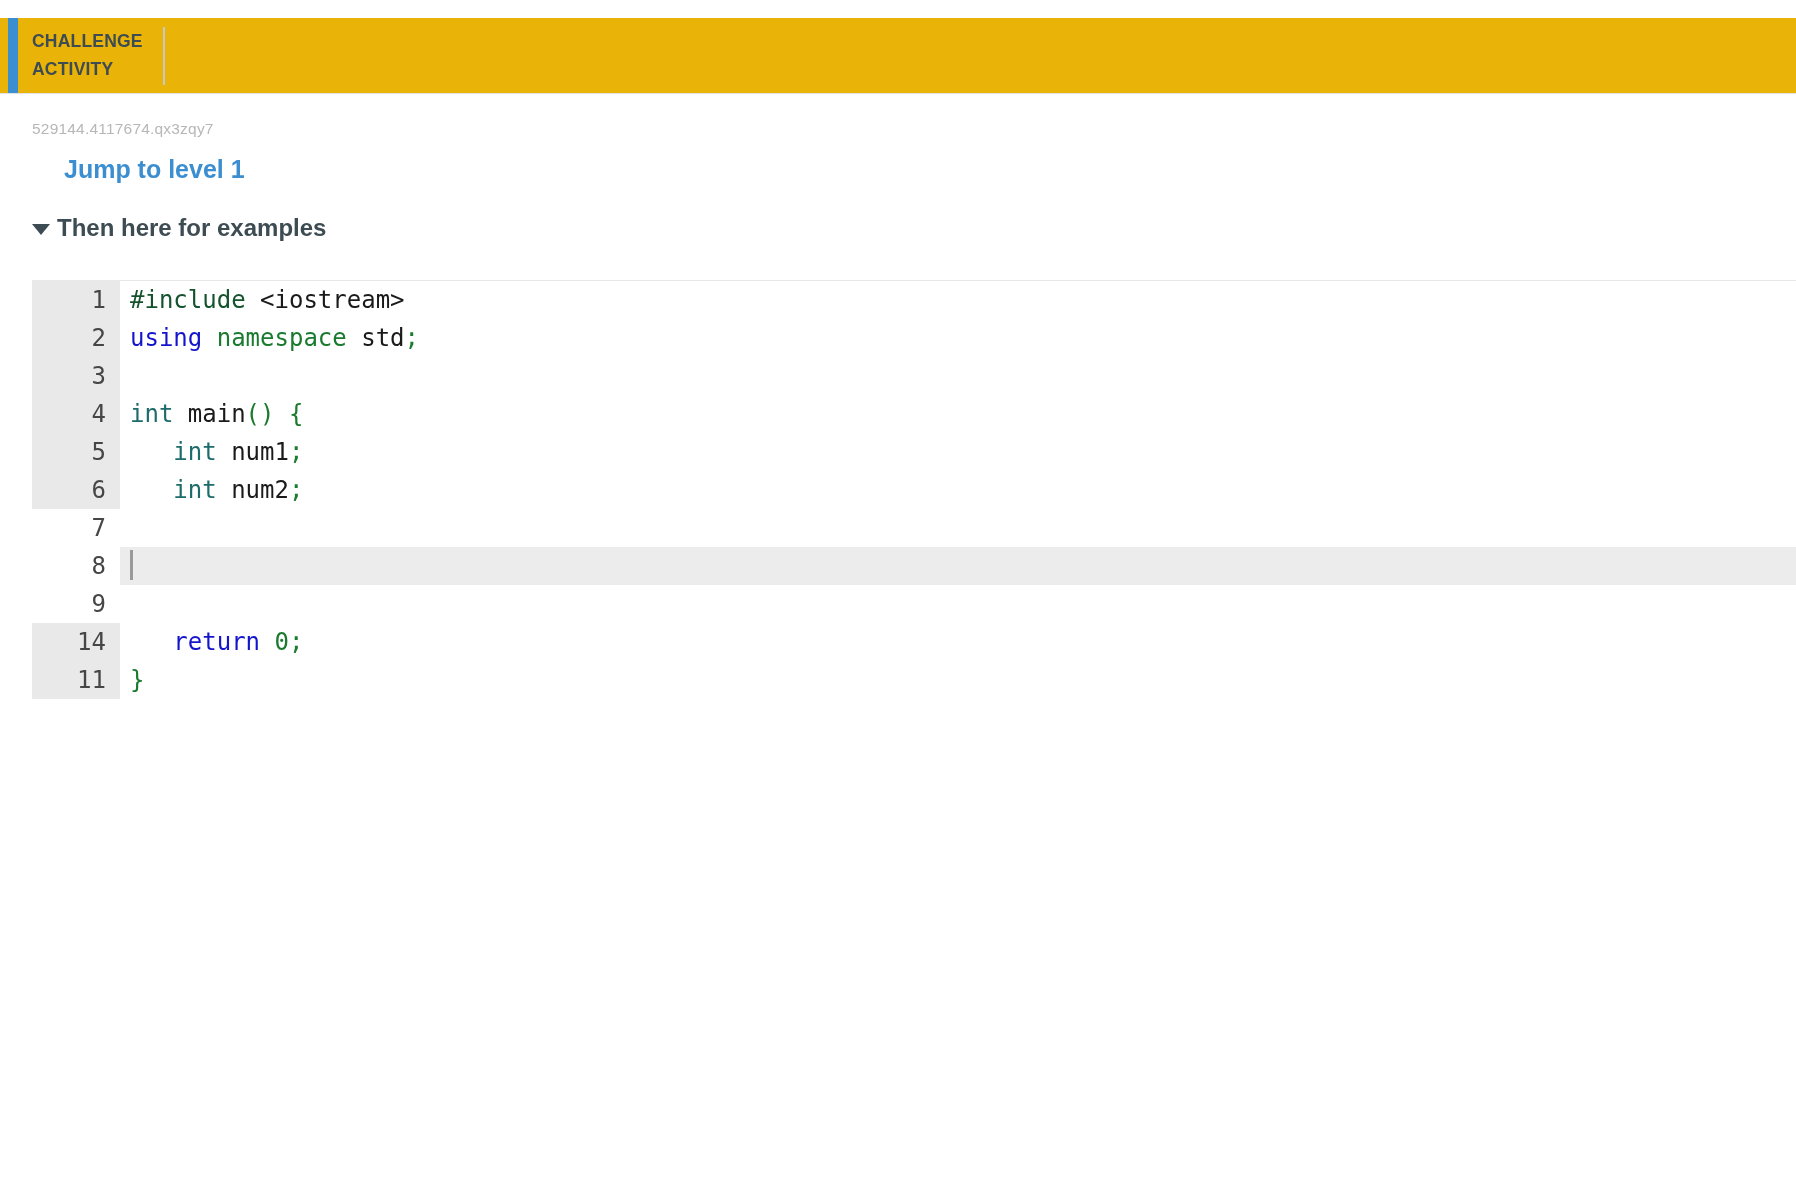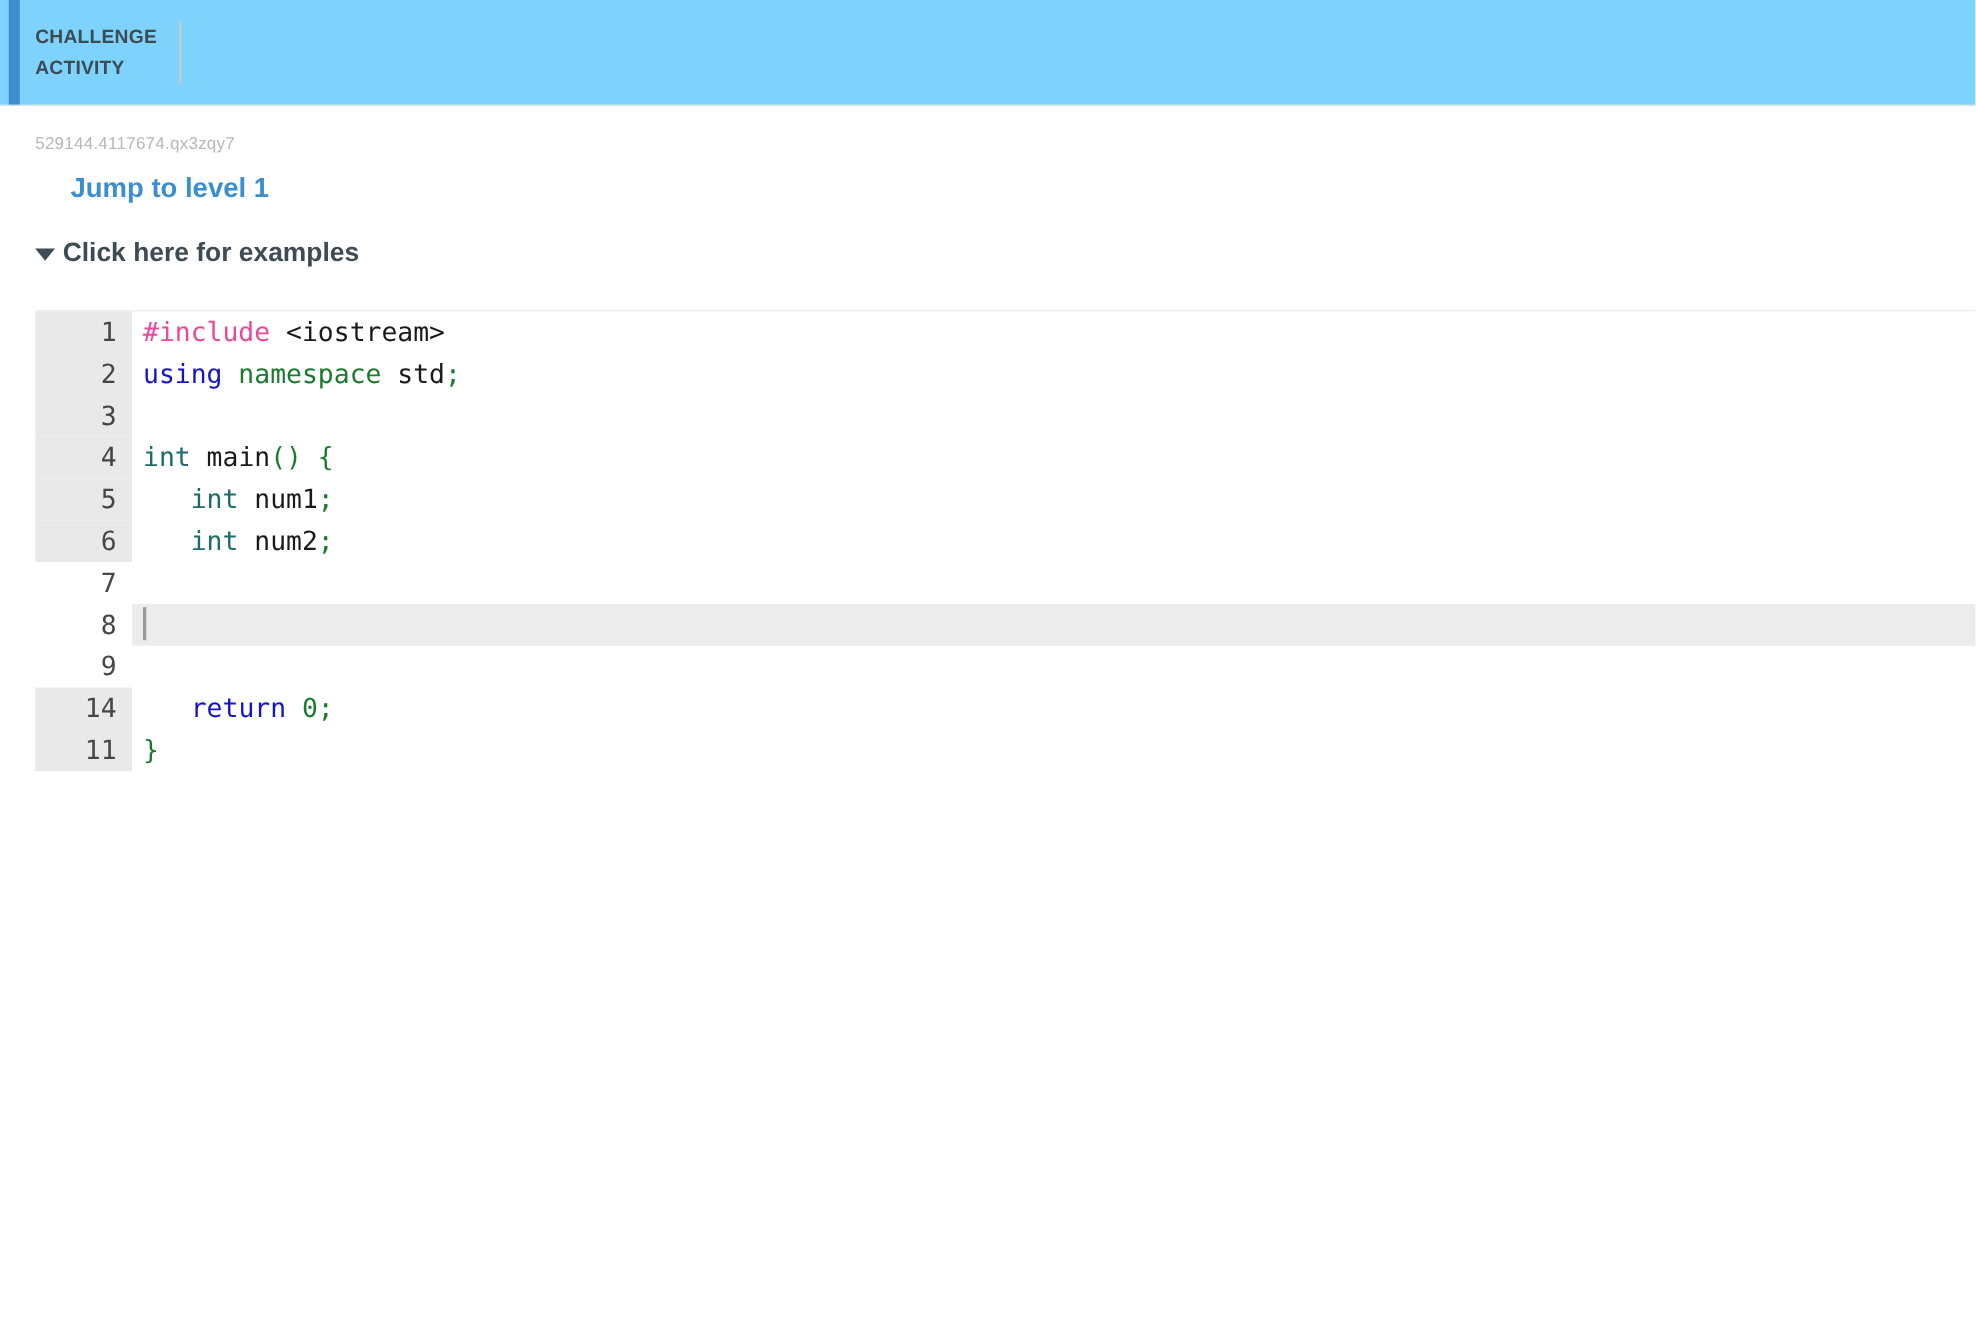--- a/index.html
+++ b/index.html
@@ -14,25 +14,26 @@
     height: 1198px;
     overflow: hidden;
     font-family: "Liberation Sans", "DejaVu Sans", sans-serif;
     color: #3b4a52;
     -webkit-font-smoothing: antialiased;
   }
 
   
   .activity-header {
     position: relative;
-    height: 96px;
-    background: #7dd3fc;
+    height: 76px;
+    background: #eab308;
     display: flex;
     align-items: center;
     border-bottom: 1px solid #e3e3e3;
+    margin-top: 18px;
   }
   .header-accent-bar {
     position: absolute;
     left: 8px;
     top: 0;
     bottom: 0;
     width: 10px;
     background: #3b8ed0;
   }
   .header-kicker {
@@ -187,21 +188,21 @@
     display: inline-block;
     width: 3px;
     height: 30px;
     background: #9a9a9a;
     vertical-align: middle;
     position: relative;
     top: -2px;
   }
 
   
-  .tok-pre   { color: #ec4899; text-align: right; }          
+  .tok-pre   { color: #14532d; text-align: right; }          
   .tok-kw    { color: #1414cd; }          
   .tok-ns    { color: #1a7a2e; }          
   .tok-type  { color: #1d6b6b; }          
   .tok-plain { color: #1a1a1a; }
   .tok-punct { color: #1a7a2e; }          
   .tok-num   { color: #1a7a2e; }          
 </style>
 </head>
 <body>
 
@@ -216,21 +217,21 @@
 
 <div class="content">
 
   <div class="activity-id">529144.4117674.qx3zqy7</div>
 
   <a class="level-link" href="#">Jump to level 1</a>
 
 
   <div class="examples-toggle">
     <span class="caret-down"></span>
-    <span>Click here for examples</span>
+    <span>Then here for examples</span>
   </div>
 
 
   
   <div class="code-editor">
     <div class="code-rows" id="code-rows">
         <div class="code-row">
           <div class="gutter-cell shaded">1</div>
           <div class="code-text"><span class="tok-pre">#include</span><span class="tok-plain"> </span><span class="tok-plain">&lt;iostream&gt;</span></div>
         </div>

